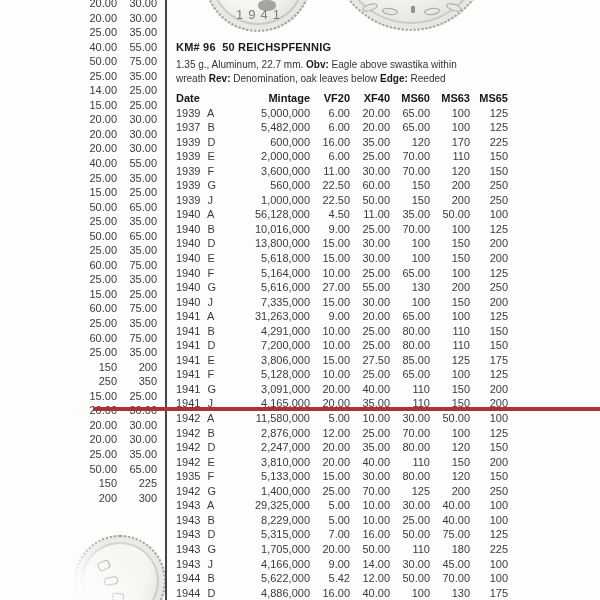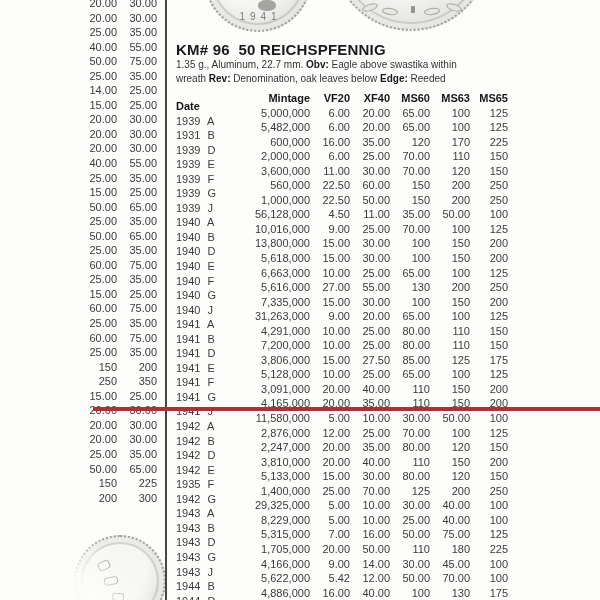--- a/index.html
+++ b/index.html
@@ -14,30 +14,30 @@
   
   #left-col { position:absolute; left:0; top:-4px; width:157px; }
   .lrow { display:flex; height:14.55px; line-height:14.55px; font-size:11px; }
   .lc0 { display:inline-block; width:117px; text-align:right; }
   .lc1 { display:inline-block; width:40px; text-align:right; }
 
   
   #vrule { position:absolute; left:165px; top:0; width:2px; height:600px; background:#454545; }
 
   
-  #heading { position:absolute; left:176px; top:41px; font-size:15px; font-weight:bold; color:#1a1a1a; letter-spacing:.2px; white-space:pre; }
+  #heading { position:absolute; left:176px; top:41px; font-size:11px; font-weight:bold; color:#1a1a1a; letter-spacing:.2px; white-space:pre; }
   #spec { position:absolute; left:176px; top:58px; width:348px; font-size:10px; line-height:14.4px; color:#333; }
   #spec .bold { font-weight:bold; color:#1a1a1a; }
 
   
   #table { position:absolute; left:176px; top:91px; width:332px; }
   .mrow { display:flex; height:14.55px; line-height:14.55px; font-size:11px; white-space:pre; }
   .mhead .col { font-weight:bold; color:#161616; }
   .col { display:inline-block; }
-  .col0 { width:64px; text-align:left; word-spacing:4px;margin-top:8px; }
+  .col0 { width:64px; text-align:left; word-spacing:4px; }
   .col1 { width:70px; }
   .col2,.col3,.col4,.col5 { width:40px; }
   .col6 { width:38px; }
   .num { text-align:right; }
 
   
   #red-line { position:absolute; left:93px; top:407px; width:507px; height:4px; background:#ab3238; z-index:5; }
 
   
   .coin {
@@ -45,21 +45,21 @@
     border:2px dotted #a09f9a;
     background:radial-gradient(circle at 42% 38%, #f6f6f3 45%, #e3e3df 72%, #cfcfca 100%);
     box-shadow: inset 0 0 0 5px rgba(255,255,255,.55), inset 0 0 0 7px rgba(168,168,162,.45);
   }
   #coin-tl { left:204px; top:-76px; width:108px; height:108px; }
   #coin-tr { left:332px; top:-127px; width:158px; height:158px; }
   #coin-bl { left:74px; top:535px; width:92px; height:92px; }
   #coin-bl::after { content:""; position:absolute; inset:-4px; border-radius:50%;
     background:linear-gradient(225deg, rgba(253,253,252,0) 38%, rgba(253,253,252,.95) 72%); }
   .coin-date { position:absolute; bottom:8px; width:100%; text-align:center;
-    font-size:10px; color:#7d7c76; letter-spacing:5px; text-indent:5px; }
+    font-size:13px; color:#7d7c76; letter-spacing:5px; text-indent:5px; }
   .smudge { position:absolute; top:74px; left:52px; width:18px; height:11px;
     background:#8b8a84; border-radius:45%; opacity:.75; }
   .leaf { position:absolute; width:16px; height:7px; border:1px solid #a3a29c;
     border-radius:50%; background:#e7e7e2; }
   .mintmark-dot { position:absolute; bottom:16px; left:50%; width:4px; height:7px;
     background:#6d6c66; opacity:.7; border-radius:1px; }
   .glyph { position:absolute; border:1.5px solid #9a9994; background:#ececе8; border-radius:3px; }
 </style>
 </head>
 <body>
@@ -227,31 +227,31 @@
 <div id="vrule"></div>
 
 <div id="heading">KM# 96  50 REICHSPFENNIG</div>
 
 <div id="spec"><span>1.35 g., Aluminum, 22.7 mm.  </span><span class="bold">Obv:</span><span> Eagle above swastika within</span><br><span>wreath  </span><span class="bold">Rev:</span><span> Denomination, oak leaves below </span><span class="bold">Edge:</span><span> Reeded</span></div>
 
 <div id="table">
   <div class="mrow mhead"><span class="col col0">Date</span><span class="col col1 num">Mintage</span><span class="col col2 num">VF20</span><span class="col col3 num">XF40</span><span class="col col4 num">MS60</span><span class="col col5 num">MS63</span><span class="col col6 num">MS65</span></div>
   <div>
       <div class="mrow"><span class="col col0">1939 A</span><span class="col col1 num">5,000,000</span><span class="col col2 num">6.00</span><span class="col col3 num">20.00</span><span class="col col4 num">65.00</span><span class="col col5 num">100</span><span class="col col6 num">125</span></div>
-      <div class="mrow"><span class="col col0">1931 B</span><span class="col col1 num">5,482,000</span><span class="col col2 num">6.00</span><span class="col col3 num">20.00</span><span class="col col4 num">65.00</span><span class="col col5 num">100</span><span class="col col6 num">125</span></div>
+      <div class="mrow"><span class="col col0">1937 B</span><span class="col col1 num">5,482,000</span><span class="col col2 num">6.00</span><span class="col col3 num">20.00</span><span class="col col4 num">65.00</span><span class="col col5 num">100</span><span class="col col6 num">125</span></div>
       <div class="mrow"><span class="col col0">1939 D</span><span class="col col1 num">600,000</span><span class="col col2 num">16.00</span><span class="col col3 num">35.00</span><span class="col col4 num">120</span><span class="col col5 num">170</span><span class="col col6 num">225</span></div>
       <div class="mrow"><span class="col col0">1939 E</span><span class="col col1 num">2,000,000</span><span class="col col2 num">6.00</span><span class="col col3 num">25.00</span><span class="col col4 num">70.00</span><span class="col col5 num">110</span><span class="col col6 num">150</span></div>
       <div class="mrow"><span class="col col0">1939 F</span><span class="col col1 num">3,600,000</span><span class="col col2 num">11.00</span><span class="col col3 num">30.00</span><span class="col col4 num">70.00</span><span class="col col5 num">120</span><span class="col col6 num">150</span></div>
       <div class="mrow"><span class="col col0">1939 G</span><span class="col col1 num">560,000</span><span class="col col2 num">22.50</span><span class="col col3 num">60.00</span><span class="col col4 num">150</span><span class="col col5 num">200</span><span class="col col6 num">250</span></div>
       <div class="mrow"><span class="col col0">1939 J</span><span class="col col1 num">1,000,000</span><span class="col col2 num">22.50</span><span class="col col3 num">50.00</span><span class="col col4 num">150</span><span class="col col5 num">200</span><span class="col col6 num">250</span></div>
       <div class="mrow"><span class="col col0">1940 A</span><span class="col col1 num">56,128,000</span><span class="col col2 num">4.50</span><span class="col col3 num">11.00</span><span class="col col4 num">35.00</span><span class="col col5 num">50.00</span><span class="col col6 num">100</span></div>
       <div class="mrow"><span class="col col0">1940 B</span><span class="col col1 num">10,016,000</span><span class="col col2 num">9.00</span><span class="col col3 num">25.00</span><span class="col col4 num">70.00</span><span class="col col5 num">100</span><span class="col col6 num">125</span></div>
       <div class="mrow"><span class="col col0">1940 D</span><span class="col col1 num">13,800,000</span><span class="col col2 num">15.00</span><span class="col col3 num">30.00</span><span class="col col4 num">100</span><span class="col col5 num">150</span><span class="col col6 num">200</span></div>
       <div class="mrow"><span class="col col0">1940 E</span><span class="col col1 num">5,618,000</span><span class="col col2 num">15.00</span><span class="col col3 num">30.00</span><span class="col col4 num">100</span><span class="col col5 num">150</span><span class="col col6 num">200</span></div>
-      <div class="mrow"><span class="col col0">1940 F</span><span class="col col1 num">6,663,000</span><span class="col col2 num">10.00</span><span class="col col3 num">25.00</span><span class="col col4 num">65.00</span><span class="col col5 num">100</span><span class="col col6 num">125</span></div>
+      <div class="mrow"><span class="col col0">1940 F</span><span class="col col1 num">5,164,000</span><span class="col col2 num">10.00</span><span class="col col3 num">25.00</span><span class="col col4 num">65.00</span><span class="col col5 num">100</span><span class="col col6 num">125</span></div>
       <div class="mrow"><span class="col col0">1940 G</span><span class="col col1 num">5,616,000</span><span class="col col2 num">27.00</span><span class="col col3 num">55.00</span><span class="col col4 num">130</span><span class="col col5 num">200</span><span class="col col6 num">250</span></div>
       <div class="mrow"><span class="col col0">1940 J</span><span class="col col1 num">7,335,000</span><span class="col col2 num">15.00</span><span class="col col3 num">30.00</span><span class="col col4 num">100</span><span class="col col5 num">150</span><span class="col col6 num">200</span></div>
       <div class="mrow"><span class="col col0">1941 A</span><span class="col col1 num">31,263,000</span><span class="col col2 num">9.00</span><span class="col col3 num">20.00</span><span class="col col4 num">65.00</span><span class="col col5 num">100</span><span class="col col6 num">125</span></div>
       <div class="mrow"><span class="col col0">1941 B</span><span class="col col1 num">4,291,000</span><span class="col col2 num">10.00</span><span class="col col3 num">25.00</span><span class="col col4 num">80.00</span><span class="col col5 num">110</span><span class="col col6 num">150</span></div>
       <div class="mrow"><span class="col col0">1941 D</span><span class="col col1 num">7,200,000</span><span class="col col2 num">10.00</span><span class="col col3 num">25.00</span><span class="col col4 num">80.00</span><span class="col col5 num">110</span><span class="col col6 num">150</span></div>
       <div class="mrow"><span class="col col0">1941 E</span><span class="col col1 num">3,806,000</span><span class="col col2 num">15.00</span><span class="col col3 num">27.50</span><span class="col col4 num">85.00</span><span class="col col5 num">125</span><span class="col col6 num">175</span></div>
       <div class="mrow"><span class="col col0">1941 F</span><span class="col col1 num">5,128,000</span><span class="col col2 num">10.00</span><span class="col col3 num">25.00</span><span class="col col4 num">65.00</span><span class="col col5 num">100</span><span class="col col6 num">125</span></div>
       <div class="mrow"><span class="col col0">1941 G</span><span class="col col1 num">3,091,000</span><span class="col col2 num">20.00</span><span class="col col3 num">40.00</span><span class="col col4 num">110</span><span class="col col5 num">150</span><span class="col col6 num">200</span></div>
       <div class="mrow"><span class="col col0">1941 J</span><span class="col col1 num">4,165,000</span><span class="col col2 num">20.00</span><span class="col col3 num">35.00</span><span class="col col4 num">110</span><span class="col col5 num">150</span><span class="col col6 num">200</span></div>
       <div class="mrow"><span class="col col0">1942 A</span><span class="col col1 num">11,580,000</span><span class="col col2 num">5.00</span><span class="col col3 num">10.00</span><span class="col col4 num">30.00</span><span class="col col5 num">50.00</span><span class="col col6 num">100</span></div>

